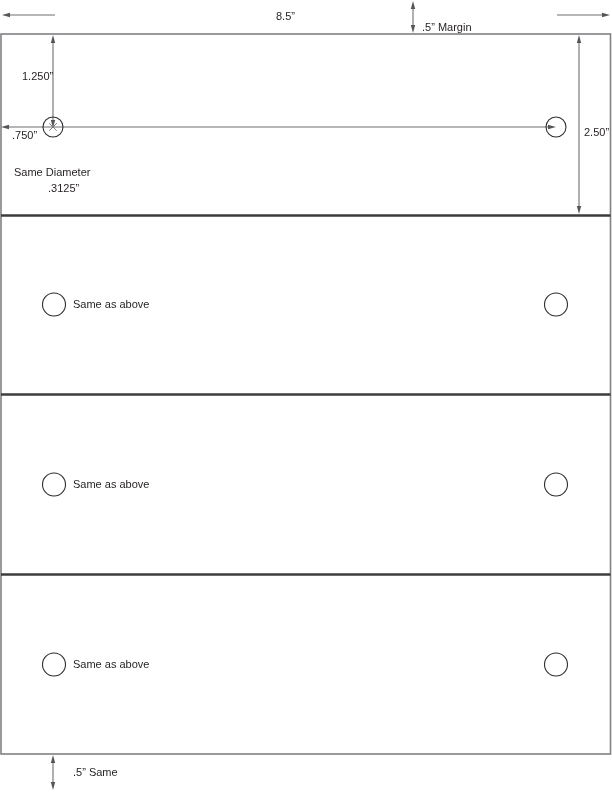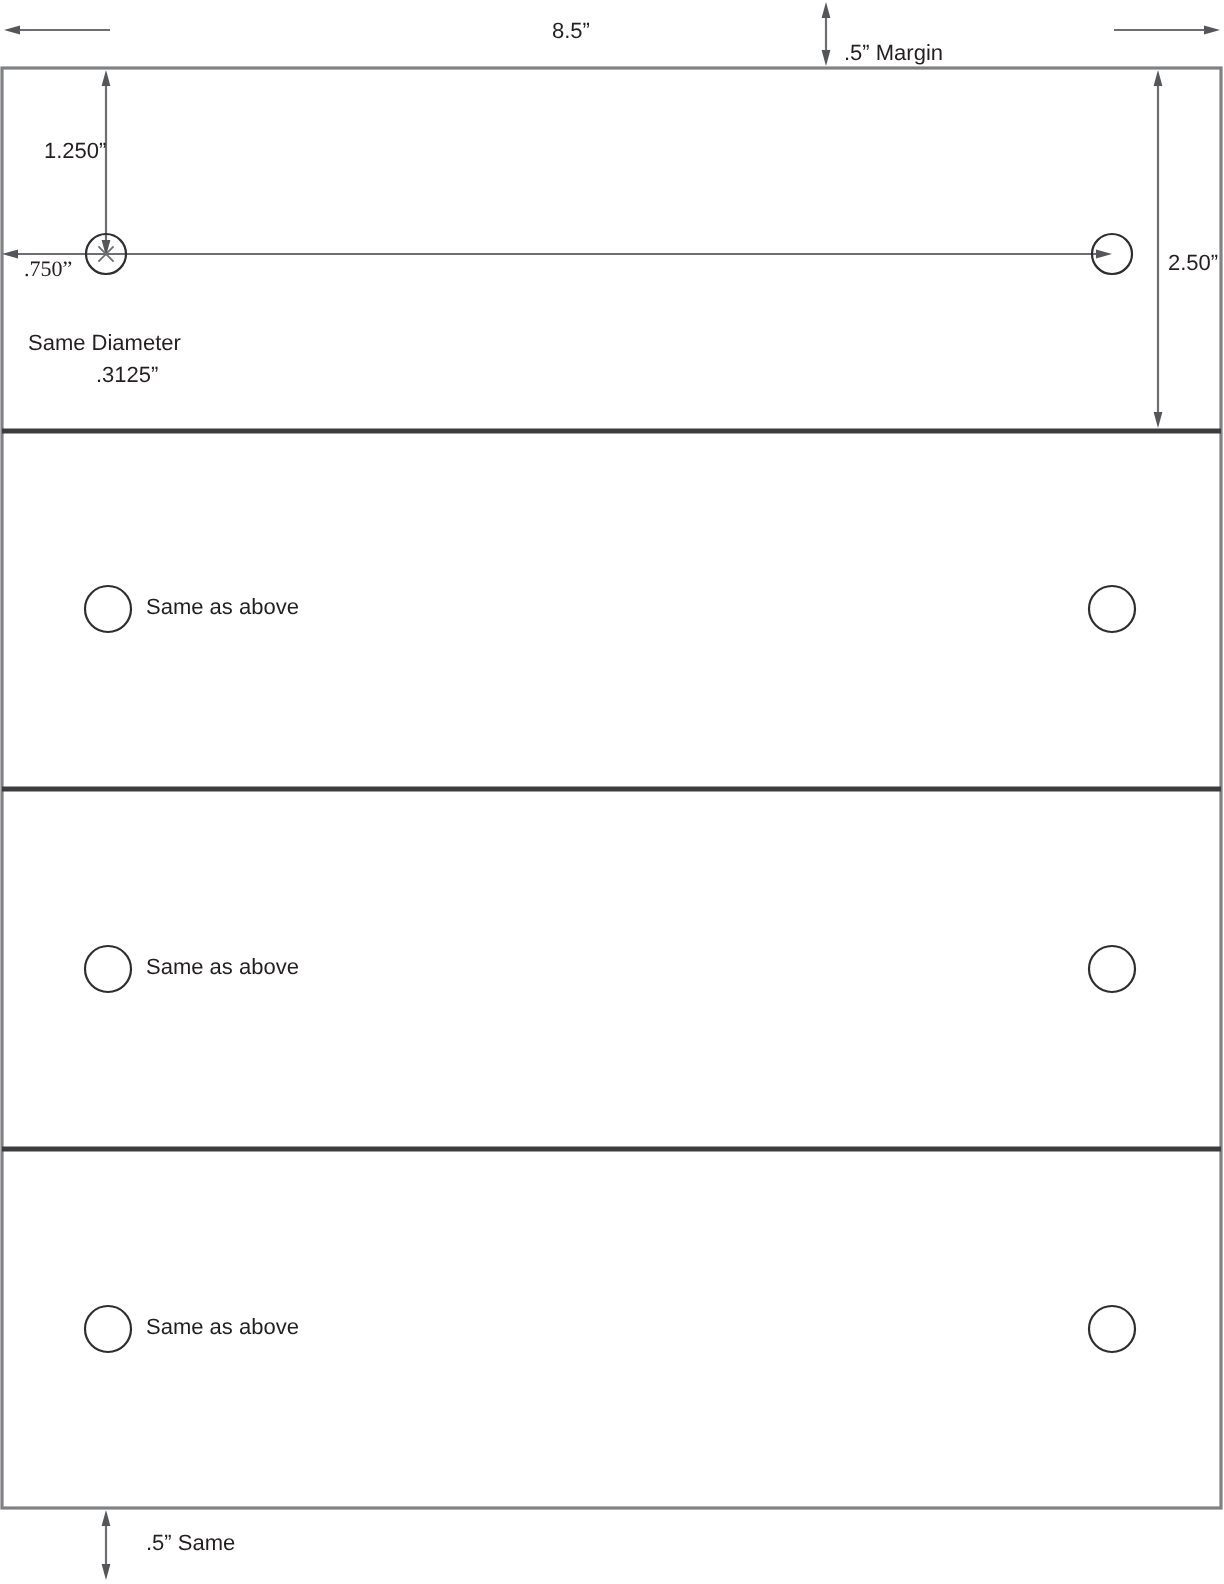--- a/index.html
+++ b/index.html
@@ -102,21 +102,21 @@
     <circle cx="556" cy="664.5" r="11.5" fill="none" stroke="#2e2e30" stroke-width="1.1"></circle>
   </svg>
 
   <div class="lbl center" style="left:276px; top:10px; width:60px;">8.5”</div>
 
   <div class="lbl" style="left:422px; top:9px;margin-top:12px;">.5” Margin</div>
 
   <div class="lbl" style="left:22px; top:70px;">1.250”</div>
 
 
-  <div class="lbl" style="left:12px; top:129px;font-family:Liberation Serif, serif;">.750”</div>
+  <div class="lbl" style="left:12px; top:129px;">.750”</div>
 
   <div class="lbl" style="left:584px; top:114px;margin-top:12px;">2.50”</div>
 
   <div class="lbl" style="left:14px; top:166px;">Same Diameter</div>
 
   <div class="lbl" style="left:48px; top:182px;">.3125”</div>
 
   <div class="lbl" style="left:73px; top:298px;">Same as above</div>
 
   <div class="lbl" style="left:73px; top:478px;">Same as above</div>

